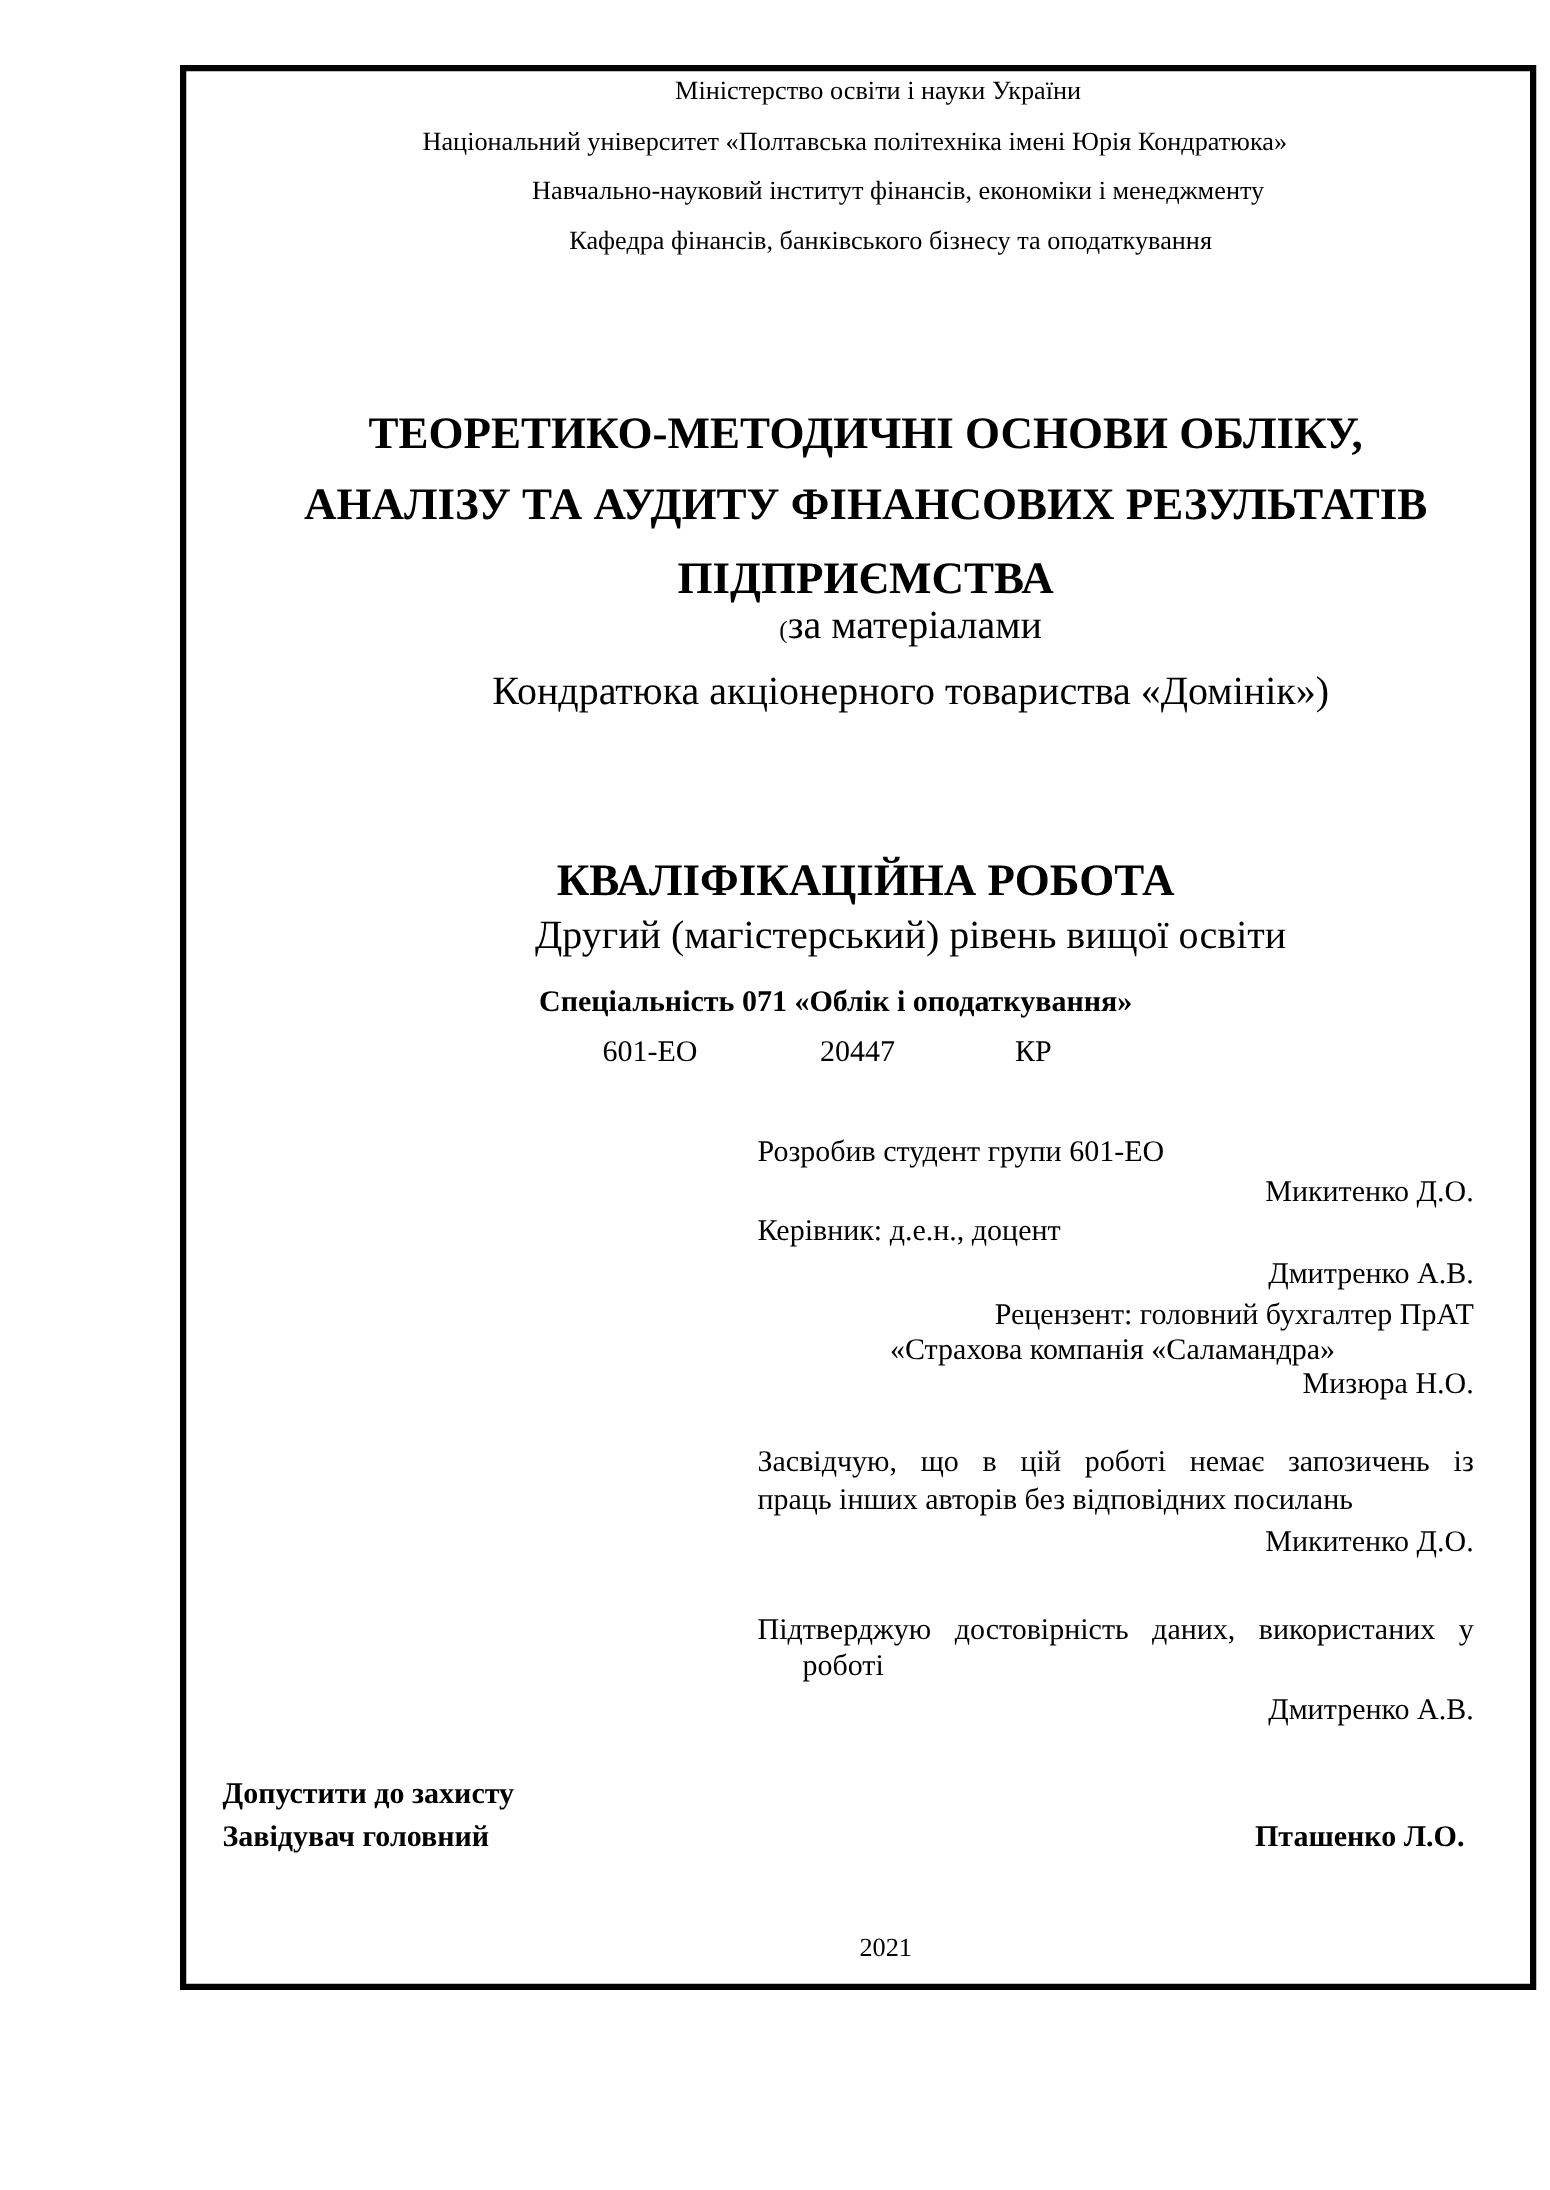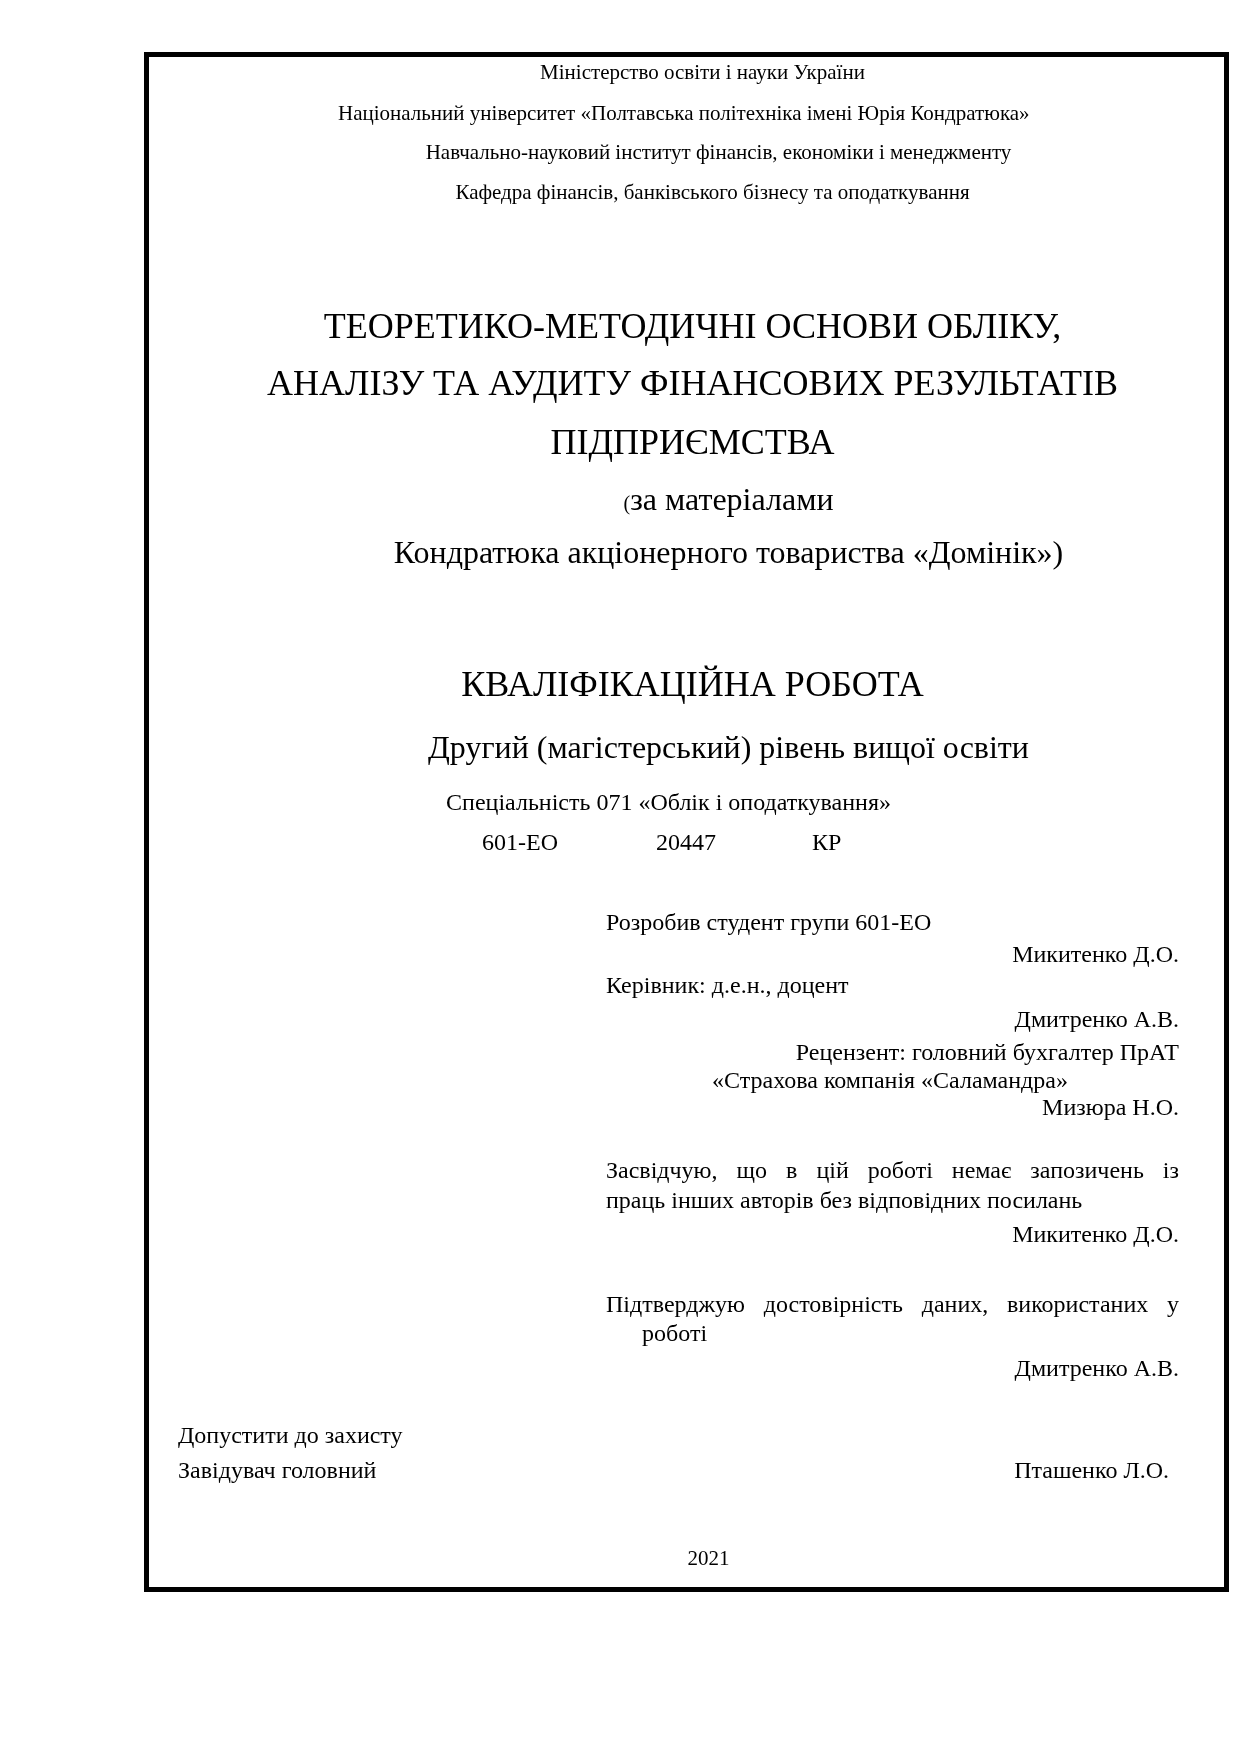--- a/index.html
+++ b/index.html
@@ -3,23 +3,23 @@
 <meta charset="utf-8">
 <style>
   html, body { margin: 0; padding: 0; background: #ffffff; }
   body { width: 1240px; height: 1752px; position: relative; overflow: hidden;
          font-family: "Liberation Serif", "DejaVu Serif", serif; color: #000; }
   .frame { position: absolute; left: 144px; top: 52px; width: 1085px; height: 1540px;
            box-sizing: border-box; border: 5px solid #000; }
   .line { position: absolute; white-space: nowrap; line-height: 1; }
   .center { left: 144px; width: 1085px; text-align: center; }
   .hdr { font-size: 21px; padding-left: 16px; }
-  .title { font-size: 36px; font-weight: normal; }
+  .title { font-size: 36px; font-weight: bold; margin-top: 20px; }
   .sub { font-size: 32px; padding-left: 36px; }
-  .mid { font-size: 24px; }
+  .mid { font-size: 24px; font-weight: bold; }
   .col { left: 606px; width: 573px; font-size: 24px; }
   .right { text-align: right; }
   .justify { text-align: justify; text-align-last: justify; }
   .small-paren { font-size: 20px; }
   .codes { position: absolute; top: 830px; left: 144px; width: 1085px; font-size: 24px; line-height: 1; }
   .codes span { position: absolute; white-space: nowrap; }
 </style>
 </head>
 <body>
 

